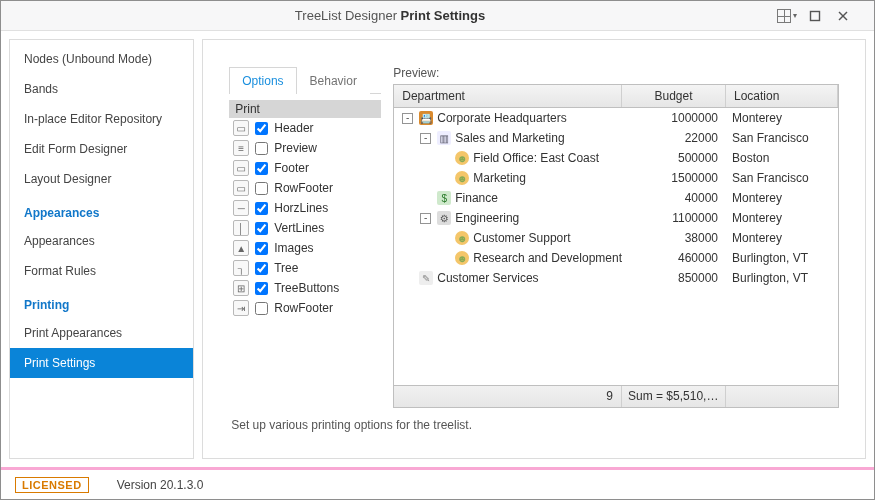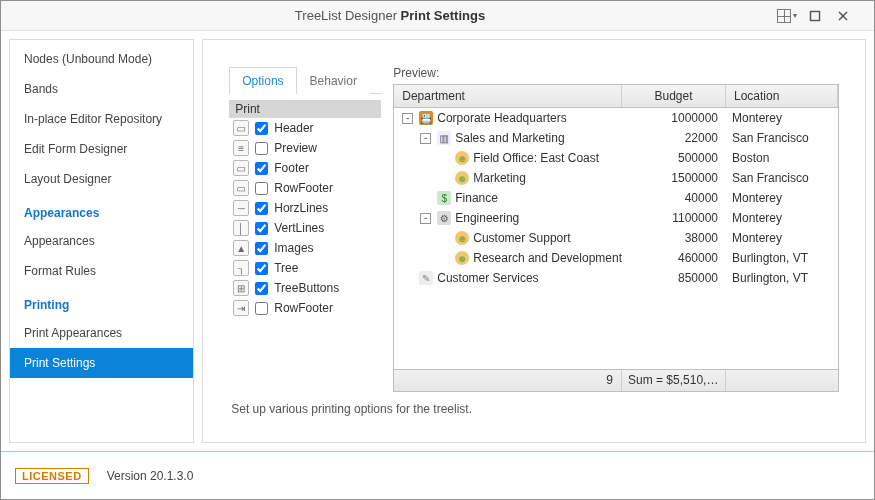--- a/index.html
+++ b/index.html
@@ -236,26 +236,26 @@
   .gf-bud { width: 104px; border-right: 1px solid #cfcfcf; padding: 3px 6px; white-space: nowrap; overflow: hidden; text-overflow: ellipsis; }
   .gf-loc { width: 112px; padding: 3px 6px; }
 
   .hint {
     color: #555;
     padding: 0 2px;
   }
 
   
   .footer {
-    height: 48px;
-    border-top: 1px solid #f9a8d4;
+    height: 32px;
+    border-top: 3px solid #f9a8d4;
     display: flex;
     align-items: center;
     padding: 0 14px;
-    gap: 18px;
+    gap: 28px;
   }
   .licensed {
     border: 1px solid #d97a00;
     color: #d97a00;
     font-weight: 700;
     font-size: 11px;
     padding: 1px 6px;
     letter-spacing: 0.5px;
     font-family: "Segoe UI", sans-serif;
   }

